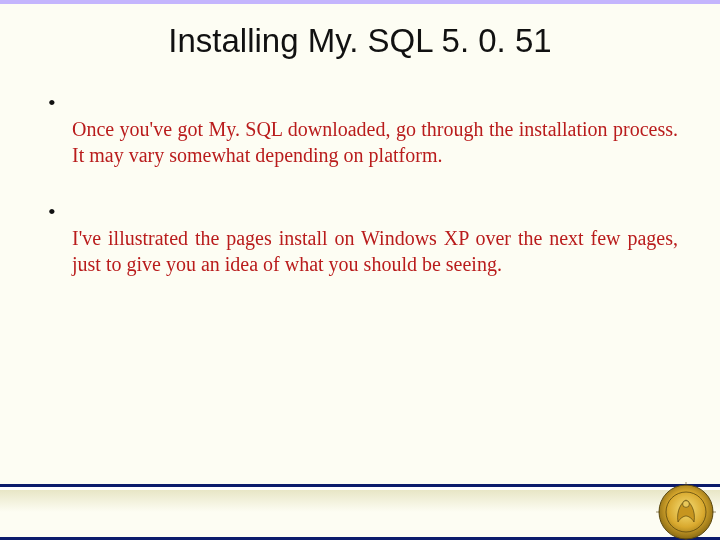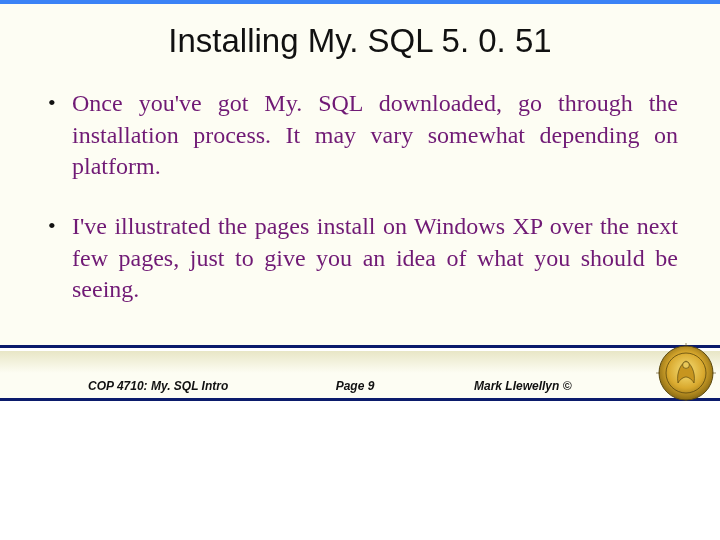--- a/index.html
+++ b/index.html
@@ -1,21 +1,21 @@
 <!DOCTYPE html>
 <html><head>
 <meta charset="utf-8">
 <style>
   * { margin: 0; padding: 0; box-sizing: border-box; }
   html, body { width: 720px; height: 540px; overflow: hidden; font-family: "Times New Roman", Times, serif; background: #fff; }
   .slide {
-    width: 720px; height: 401px;
+    width: 720px; height: 540px;
     position: relative;
     background: #fdfdf3;
-    border-top: 4px solid #3b82f6;
+    border-top: 4px solid #c4b5fd;
     display: flex; flex-direction: column;
   }
   .title {
     text-align: center;
     font-size: 33px;
     color: #111;
     margin-top: 18px;
     font-weight: normal;
     font-family: Arial, Helvetica, sans-serif;
   }
@@ -31,24 +31,25 @@
   .bullet-marker {
     width: 30px;
     flex-shrink: 0;
     font-size: 22px;
     color: #111;
     line-height: 1.35;
     padding-left: 6px;
   }
   .bullet-text {
     flex: 1;
-    font-size: 24px;
-    color: #701a75;
+    font-size: 20px;
+    color: #b91c1c;
     line-height: 1.32;
     text-align: justify;
+    margin-top: 28px;
   }
   .footer {
     position: absolute;
     left: 0; right: 0; bottom: 0;
     height: 56px;
   }
   .footer-band {
     position: absolute;
     left: 0; right: 0; bottom: 0; height: 56px;
     background: linear-gradient(to bottom,
@@ -96,25 +97,20 @@
       <div class="bullet-text">Once you've got My. SQL downloaded, go through the installation process.  It may vary somewhat depending on platform.</div>
     </div>
     <div class="bullet-row">
       <div class="bullet-marker">•</div>
       <div class="bullet-text">I've illustrated the pages install on Windows XP over the next few pages, just to give you an idea of what you should be seeing.</div>
     </div>
   </div>
 
   <div class="footer">
     <div class="footer-band"></div>
-    <div class="footer-inner">
-      <div class="footer-left">COP 4710: My. SQL Intro</div>
-      <div class="footer-center">Page 9</div>
-      <div class="footer-right">Mark Llewellyn ©</div>
-    </div>
     <div class="footer-line2"></div>
     <svg class="seal" viewBox="0 0 60 58">
       <defs>
         <radialGradient id="g1" cx="50%" cy="45%" r="55%">
           <stop offset="0%" stop-color="#f6e07a"></stop>
           <stop offset="60%" stop-color="#d9a92e"></stop>
           <stop offset="100%" stop-color="#8a6a12"></stop>
         </radialGradient>
       </defs>
       <circle cx="30" cy="30" r="27" fill="url(#g1)" stroke="#5a470e" stroke-width="1"></circle>

